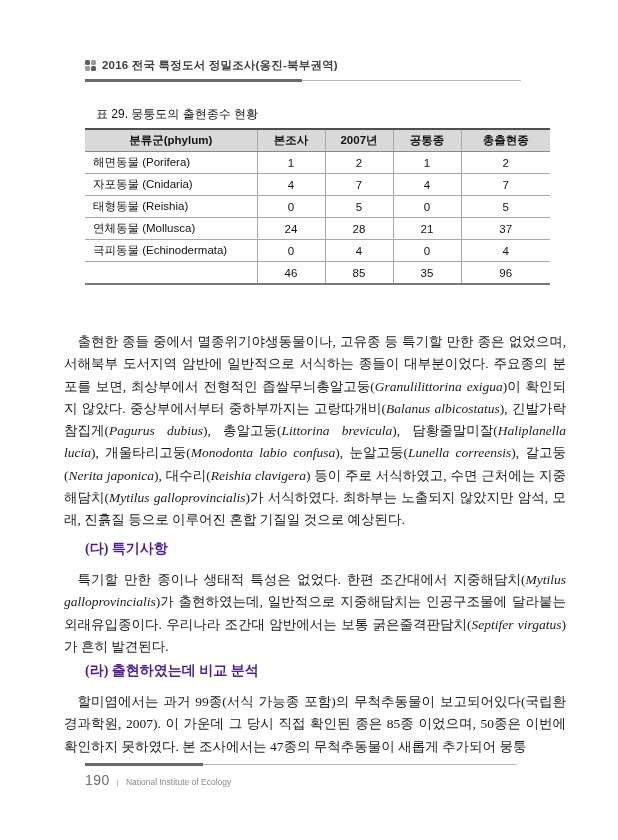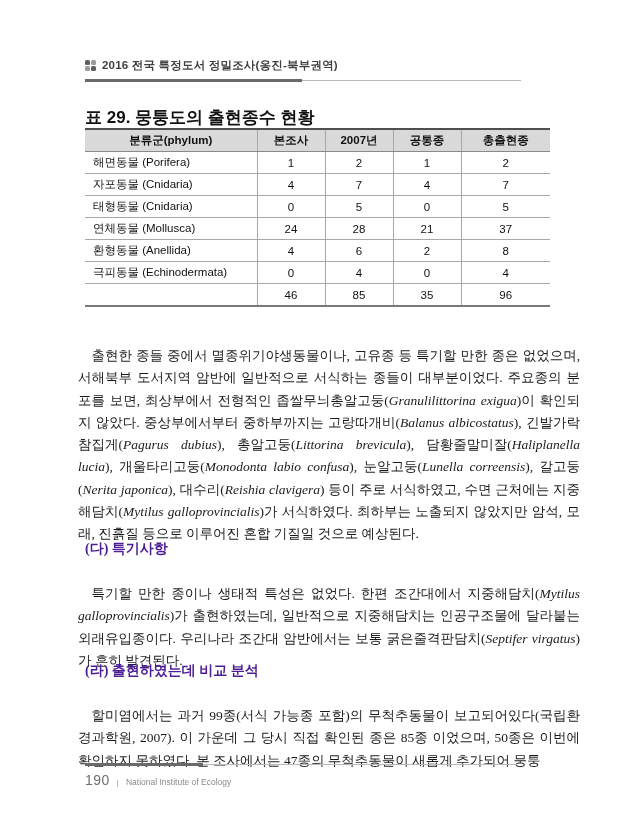--- a/index.html
+++ b/index.html
@@ -22,23 +22,23 @@
   .header-title {
     font-family:"Liberation Sans","DejaVu Sans",sans-serif;
     font-size:11.5px; font-weight:bold; color:#3f3f3f; letter-spacing:0.2px;
   }
   .header-rule { margin-top:6px; height:3px; display:flex; }
   .header-rule .rule-dark { width:217px; height:3px; background:#6a6a6a; }
   .header-rule .rule-light { flex:1; height:1px; margin-top:1px; background:#b9b9b9; }
 
   
   .table-caption {
-    position:absolute; top:106px; left:85px;
+    position:absolute; top:106px; left:96px;
     font-family:"Liberation Sans","DejaVu Sans",sans-serif;
-    font-size:17px; font-weight:bold; color:#111;
+    font-size:12px; font-weight:normal; color:#111;
   }
   table.species { position:absolute; top:128px; left:85px; width:465px;
     border-collapse:collapse;
     font-family:"Liberation Sans","DejaVu Sans",sans-serif;
     font-size:11.5px; color:#111;
   }
   table.species th, table.species td { border:1px solid #a8a8a8; padding:2px 4px; height:17px;margin-top:40px; }
   table.species th {
     background:#d9d9d9; font-weight:bold; text-align:center;
     border-top:2px solid #4f4f4f; border-bottom:1px solid #8a8a8a;
@@ -47,21 +47,21 @@
   table.species td.label-cell { text-align:left; padding-left:8px; }
   table.species th:first-child, table.species td:first-child { border-left:none; }
   table.species th:last-child, table.species td:last-child { border-right:none; }
   table.species tbody tr:last-child td { border-bottom:2px solid #7a7a7a; }
   table.species col.c0 { width:172px; }
   table.species col.c1, table.species col.c2, table.species col.c3 { width:68px; }
   table.species col.c4 { width:89px; }
 
   
   .body-para {
-    position:absolute; left:60px; width:502px; margin:18px;
+    position:absolute; left:60px; width:502px; margin:4px;
     font-size:13.5px; line-height:22.3px; text-align:justify;
     text-indent:1em; color:#1a1a1a;
   }
   .p-main { top:327px; }
   .p-sec1 { top:565px; }
   .p-sec2 { top:687px; }
   .body-para i { font-style:italic; }
 
   .section-heading {
     position:absolute; left:85px; margin:0;
@@ -133,39 +133,32 @@
           <td class="num-cell">2</td>
         </tr>
         <tr>
           <td class="label-cell">자포동물 (Cnidaria)</td>
           <td class="num-cell">4</td>
           <td class="num-cell">7</td>
           <td class="num-cell">4</td>
           <td class="num-cell">7</td>
         </tr>
         <tr>
-          <td class="label-cell">태형동물 (Cnidaria)</td>
+          <td class="label-cell">태형동물 (Reishia)</td>
           <td class="num-cell">0</td>
           <td class="num-cell">5</td>
           <td class="num-cell">0</td>
           <td class="num-cell">5</td>
         </tr>
         <tr>
           <td class="label-cell">연체동물 (Mollusca)</td>
           <td class="num-cell">24</td>
           <td class="num-cell">28</td>
           <td class="num-cell">21</td>
           <td class="num-cell">37</td>
-        </tr>
-        <tr>
-          <td class="label-cell">환형동물 (Anellida)</td>
-          <td class="num-cell">4</td>
-          <td class="num-cell">6</td>
-          <td class="num-cell">2</td>
-          <td class="num-cell">8</td>
         </tr>
         <tr>
           <td class="label-cell">극피동물 (Echinodermata)</td>
           <td class="num-cell">0</td>
           <td class="num-cell">4</td>
           <td class="num-cell">0</td>
           <td class="num-cell">4</td>
         </tr>
         <tr>
           <td class="label-cell"></td>

